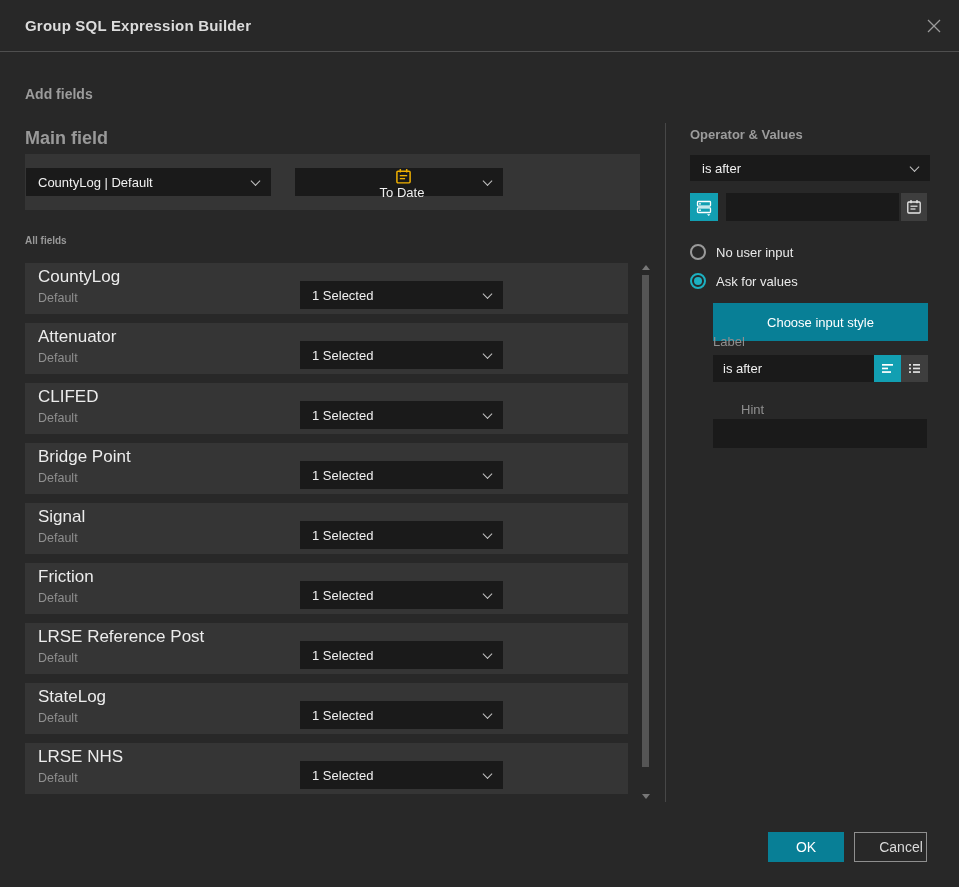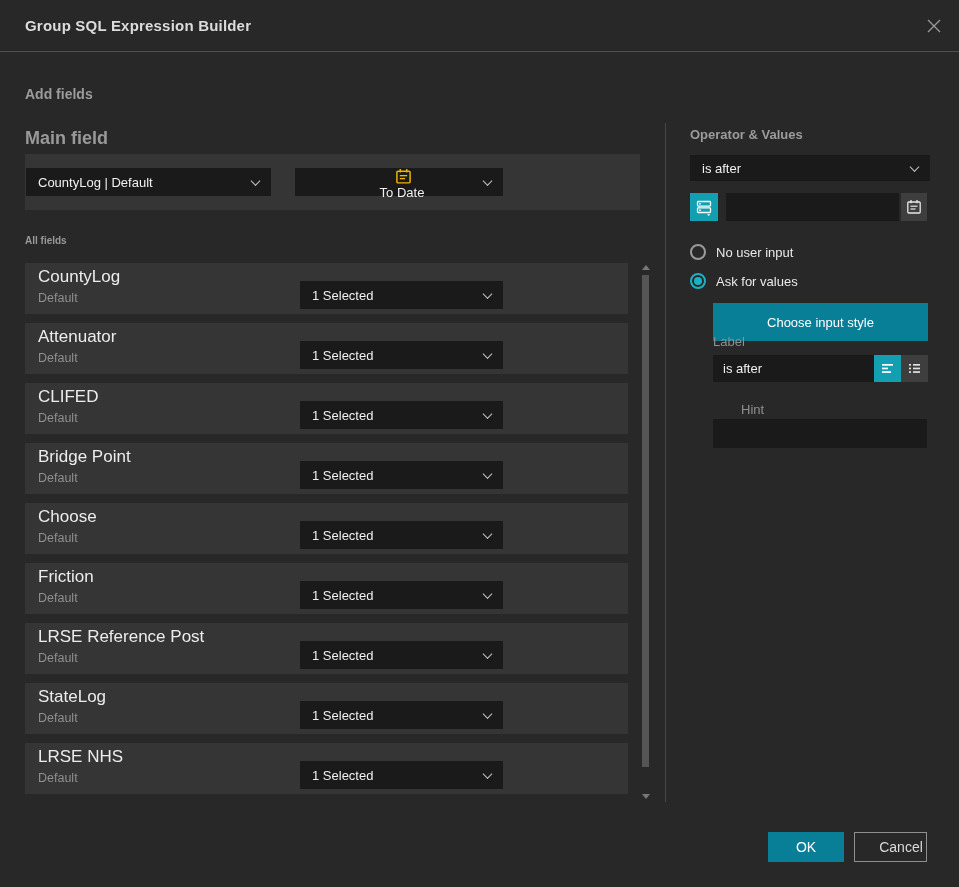--- a/index.html
+++ b/index.html
@@ -191,21 +191,21 @@
     <div class="field-row">
       <div class="field-name">Bridge Point</div>
       <div class="field-sub">Default</div>
       <div class="select row-select">
         <span class="select-text">1 Selected</span>
         <span class="chevron"></span>
       </div>
     </div>
 
     <div class="field-row">
-      <div class="field-name">Choose</div>
+      <div class="field-name">Signal</div>
       <div class="field-sub">Default</div>
       <div class="select row-select">
         <span class="select-text">1 Selected</span>
         <span class="chevron"></span>
       </div>
     </div>
 
     <div class="field-row">
       <div class="field-name">Friction</div>
       <div class="field-sub">Default</div>

